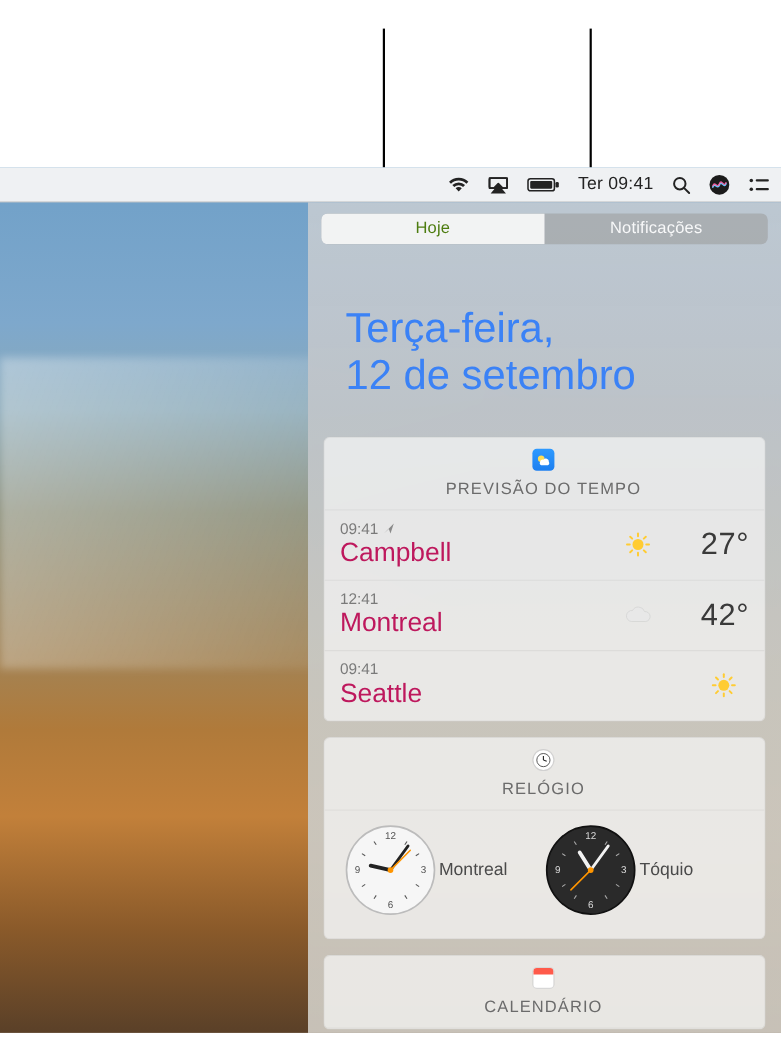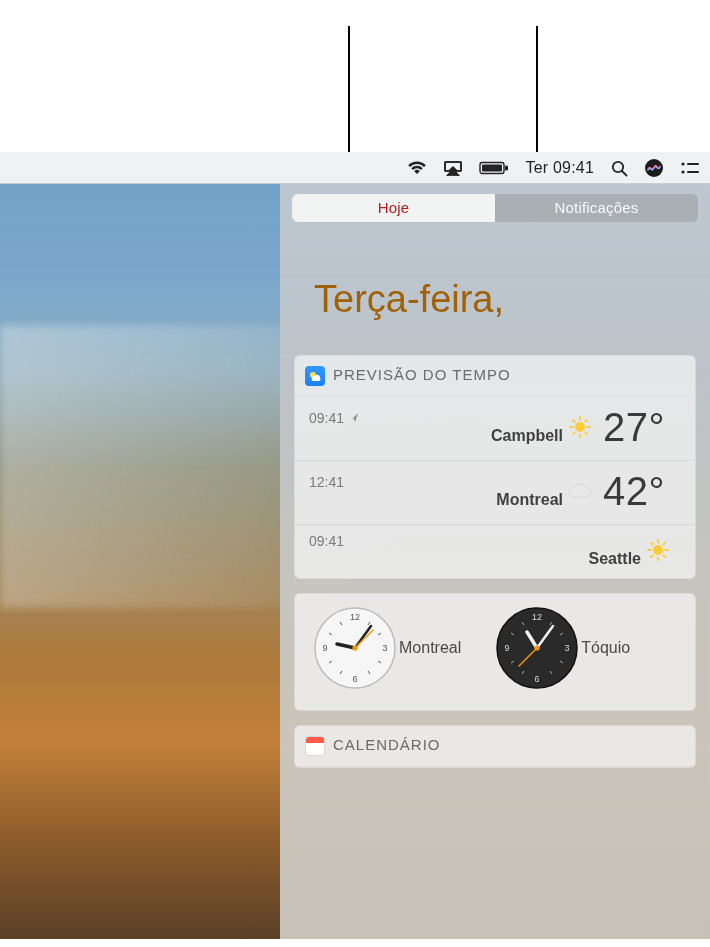--- a/index.html
+++ b/index.html
@@ -101,49 +101,50 @@
     flex: 1;
     text-align: center;
     padding: 5px 0 6px 0;
     font-size: 15px;
     color: #4a4a4a;
     cursor: default;
     letter-spacing: 0.2px;
   }
   .tab.active {
     background: rgba(255,255,255,0.85);
-    color: #b91c1c;
+    color: #4d7c0f;
   }
   .tab:not(.active) {
     color: rgba(255,255,255,0.92);
   }
 
   .date-head {
     padding: 30px 22px 34px 22px;
-    color: #a16207;
+    color: #3b82f6;
   }
   .date-head .line {
     font-size: 38px;
     font-weight: 300;
     line-height: 1.12;
   }
 
   .widget {
     background: rgba(245,245,245,0.72);
     border: 1px solid rgba(0,0,0,0.06);
     border-radius: 6px;
     margin: 0 2px 14px 2px;
     overflow: hidden;
   }
   .widget-header {
     display: flex;
-    align-items: flex-start;
+    align-items: center;
     gap: 8px;
     padding: 10px 12px 10px 10px;
     border-bottom: 1px solid rgba(0,0,0,0.04);
+    flex-direction: column;
   }
   .widget-title {
     font-size: 15px;
     letter-spacing: 1px;
     color: #6b6b6b;
     font-weight: 500;
     text-transform: uppercase;
   }
   .widget-icon {
     width: 20px; height: 20px;
@@ -163,40 +164,41 @@
     background:#ff5a4a; border-radius:3px 3px 0 0;
   }
 
   .weather-list .row {
     display:flex;
     align-items:center;
     padding: 8px 14px 10px 14px;
     border-top: 1px solid rgba(0,0,0,0.05);
   }
   .weather-list .row:first-child { border-top: none; }
-  .weather-left { flex:1;text-align:right; }
+  .weather-left { flex:1; }
   .weather-time {
     font-size: 14px;
     color: #7a7a7a;
     display:flex;
     align-items:center;
     gap:4px;
   }
   .weather-city {
-    font-size: 16px;
-    color: #404040;
+    font-size: 24px;
+    color: #be185d;
     margin-top: 1px;
-    font-weight: 700;
+    font-weight: 400;
   }
   .weather-temp {
-    font-size: 40px;
+    font-size: 28px;
     font-weight: 200;
     color: #3a3a3a;
     letter-spacing: 0.5px;
     min-width: 78px;
+    text-align: right;
   }
   .weather-symbol {
     width: 34px;
     display:flex;
     justify-content:center;
     align-items:center;
     margin-right: 6px;
   }
 
   .clock-row {
@@ -281,20 +283,21 @@
   <div class="nc-panel">
     <div class="nc-inner">
 
       <div class="tab-bar">
         <div class="tab active">Hoje</div>
         <div class="tab">Notificações</div>
       </div>
 
       <div class="date-head">
         <div class="line">Terça-feira,</div>
+        <div class="line">12 de setembro</div>
       </div>
 
       <div class="widget">
         <div class="widget-header">
           <span class="widget-icon icon-weather">
             <svg width="14" height="14" viewBox="0 0 14 14">
                 <circle cx="5" cy="6" r="3" fill="#ffdd55"></circle>
                 <path d="M4 9 A2.2 2.2 0 0 1 7 7 A2.8 2.8 0 0 1 12 9 A2 2 0 0 1 11 12 H5 A2 2 0 0 1 4 9 Z" fill="#fff"></path>
               </svg>
           </span>
@@ -366,20 +369,30 @@
                     <line x1="17.3" y1="6.7" x2="19.1" y2="4.9"></line>
                   </g>
                 </svg>
             </div>
           </div>
 
         </div>
       </div>
 
       <div class="widget">
+        <div class="widget-header">
+          <span class="widget-icon icon-clock">
+            <svg width="14" height="14" viewBox="0 0 14 14">
+                <circle cx="7" cy="7" r="6" fill="#fff" stroke="#444" stroke-width="0.8"></circle>
+                <line x1="7" y1="7" x2="7" y2="3.2" stroke="#222" stroke-width="1"></line>
+                <line x1="7" y1="7" x2="10" y2="8" stroke="#222" stroke-width="1"></line>
+              </svg>
+          </span>
+          <span class="widget-title">RELÓGIO</span>
+        </div>
         <div class="clock-row">
           <div class="clock-item">
             <div class="clock-face">
               <svg width="84" height="84" viewBox="0 0 84 84">
                 <circle cx="42" cy="42" r="40" fill="#f6f6f6" stroke="#bcbcbc" stroke-width="1.5"></circle>
                 <g font-size="9" fill="#555" font-family="Arial" text-anchor="middle">
                   <text x="42" y="14">12</text>
                     <text x="72" y="45">3</text>
                   <text x="42" y="76">6</text>
                     <text x="12" y="45">9</text>

